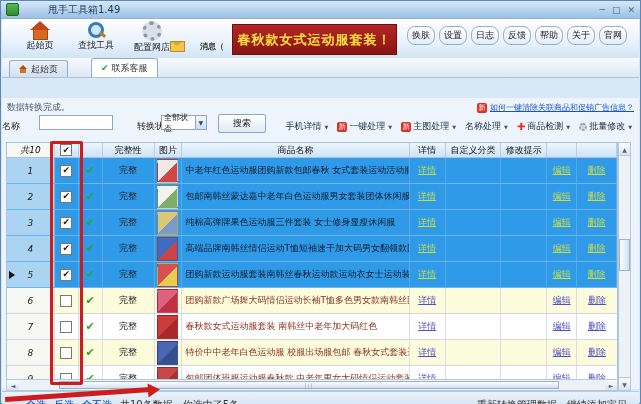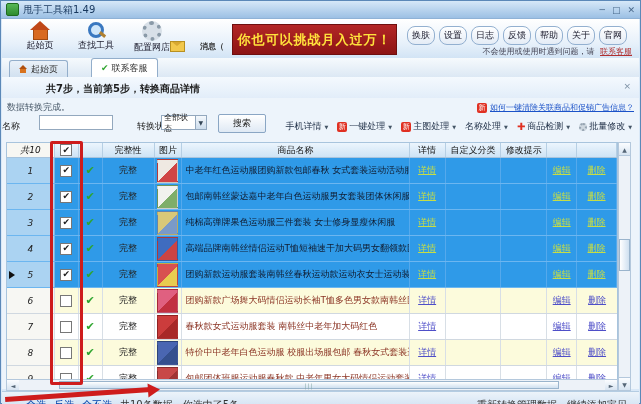--- a/index.html
+++ b/index.html
@@ -2,21 +2,21 @@
 <html style="--sel: #2f9ae8; --row-alt: #fcfbdc; --anno: #ce1c1c; --banner-text: #ffe23c; --accent: #2f9ae8;"><head>
 <meta charset="utf-8">
 <style>
   html,body{margin:0;padding:0;width:641px;height:404px;overflow:hidden;
     font-family:"DejaVu Sans","Liberation Sans",sans-serif;font-size:9px;color:#222;}
   .window{position:absolute;inset:0;background:#d9e8f7;border:1px solid #5b88b8;box-sizing:border-box;}
   
   .titlebar{position:absolute;top:0;left:0;right:0;height:18px;background:linear-gradient(#d6e8f8,#9cc0e4);
     display:flex;align-items:center;gap:4px;padding:0 5px;border-bottom:1px solid #8fb2d6;box-sizing:border-box;}
   .appicon{width:11px;height:11px;background:linear-gradient(#57b857,#2e8b2e);border:1px solid #1e6b1e;border-radius:2px;}
-  .apptitle{font-size:10px;color:#16365c;}
+  .apptitle{font-size:10px;color:#16365c;margin-left:25px;}
   .winbtns{margin-left:auto;display:flex;gap:7px;color:#4a6a8c;font-size:9px;}
   .winbtns span{cursor:default;}
   
   .toolbar{position:absolute;top:18px;left:1px;right:1px;height:39px;
     background:linear-gradient(#ffffff,#e6f0fa 65%,#d2e4f5);border-bottom:1px solid #f0a830;}
   .tbitem{position:absolute;top:2px;width:56px;text-align:center;color:#223;line-height:1;}
   .tbitem .ic{display:block;margin:0 auto 2px auto;width:20px;height:18px;position:relative;}
   .ic-home::before{content:"";position:absolute;left:3px;top:8px;width:13px;height:9px;background:#d86a20;border:1px solid #a04a10;}
   .ic-home::after{content:"";position:absolute;left:0;top:0;border-left:10px solid transparent;border-right:10px solid transparent;border-bottom:9px solid #c04818;}
   .ic-search::before{content:"";position:absolute;left:2px;top:1px;width:10px;height:10px;border:3px solid #3a78c0;border-radius:50%;background:#cfe6fa;}
@@ -135,53 +135,45 @@
         <div class="tbitem" style="left: 10px;"><span class="ic ic-home"></span><span>起始页</span></div>
         <div class="tbitem" style="left: 66px;"><span class="ic ic-search"></span><span>查找工具</span></div>
         <div class="tbitem" style="left: 122px;"><span class="ic ic-gear"></span><span>配置网店</span></div>
       </div>
     <div class="msgarea">
       <span class="ic-mail"></span>
       <span>消息（</span>
       <span class="msgcount">0</span>
       <span>）条未读</span>
     </div>
-    <div class="banner">你也可以挑战月入过万！</div>
+    <div class="banner">春秋款女式运动服套装！</div>
     <div class="tbbtns" id="tbbtns">
         <span class="tbbtn">换肤</span>
         <span class="tbbtn">设置</span>
         <span class="tbbtn">日志</span>
         <span class="tbbtn">反馈</span>
         <span class="tbbtn">帮助</span>
         <span class="tbbtn">关于</span>
         <span class="tbbtn">官网</span>
       </div>
-    <div class="helpline">
-      <span>不会使用或使用时遇到问题，请</span>
-      <span class="helplink">联系客服</span>
-    </div>
   </div>
 
   <div class="tabstrip">
       <div id="tabs">
         <div class="tab" style="left: 7px;">
           <span class="minihouse"></span>
           <span>起始页</span>
         </div>
         <div class="tab active" style="left: 89px;">
           <span class="greencheck">✔</span>
           <span>联系客服</span>
         </div>
       </div>
     </div>
 
-  <div class="stepbar">
-    <span class="steptext">共7步，当前第5步，转换商品详情</span>
-    <span class="stepclose">×</span>
-  </div>
 
   <div class="contentbg"></div>
 
   <span class="statusline">数据转换完成。</span>
 
   <span class="flabel" style="left:1px">名称</span>
   <input class="finput" value="" style="">
   <span class="flabel" style="left:136px">转换状态</span>
   <div class="fselect">
     <span>全部状态</span>

